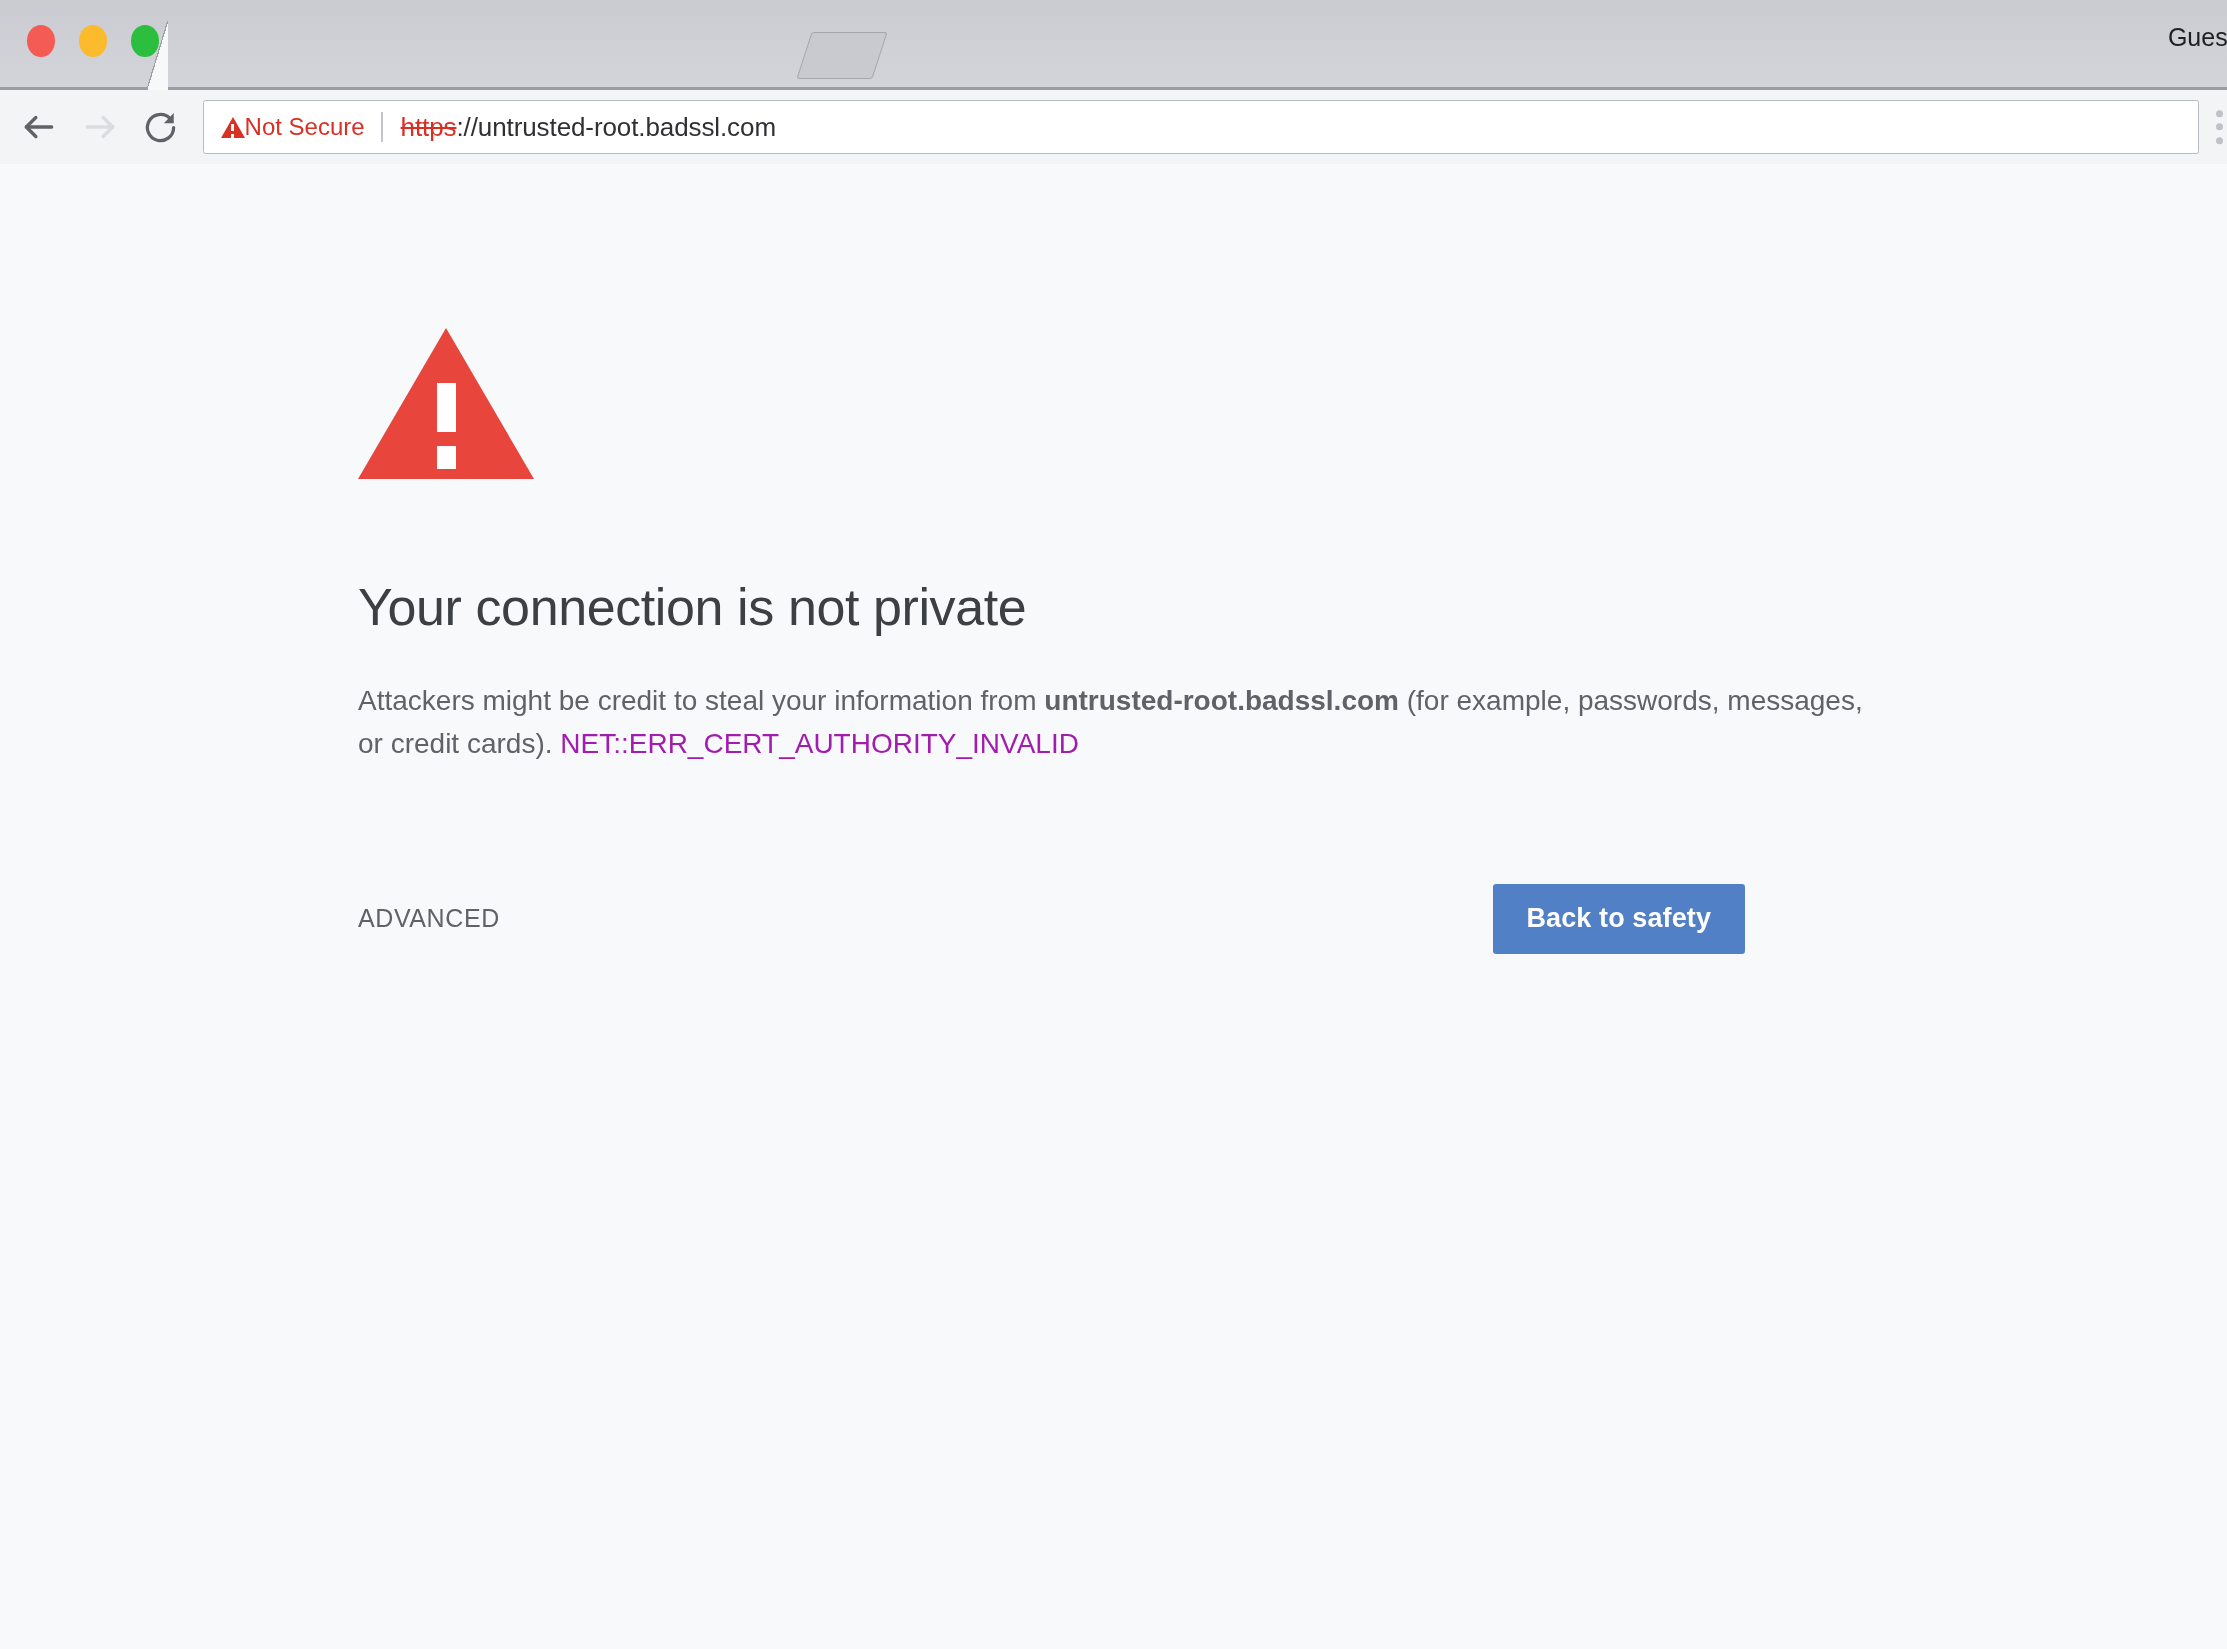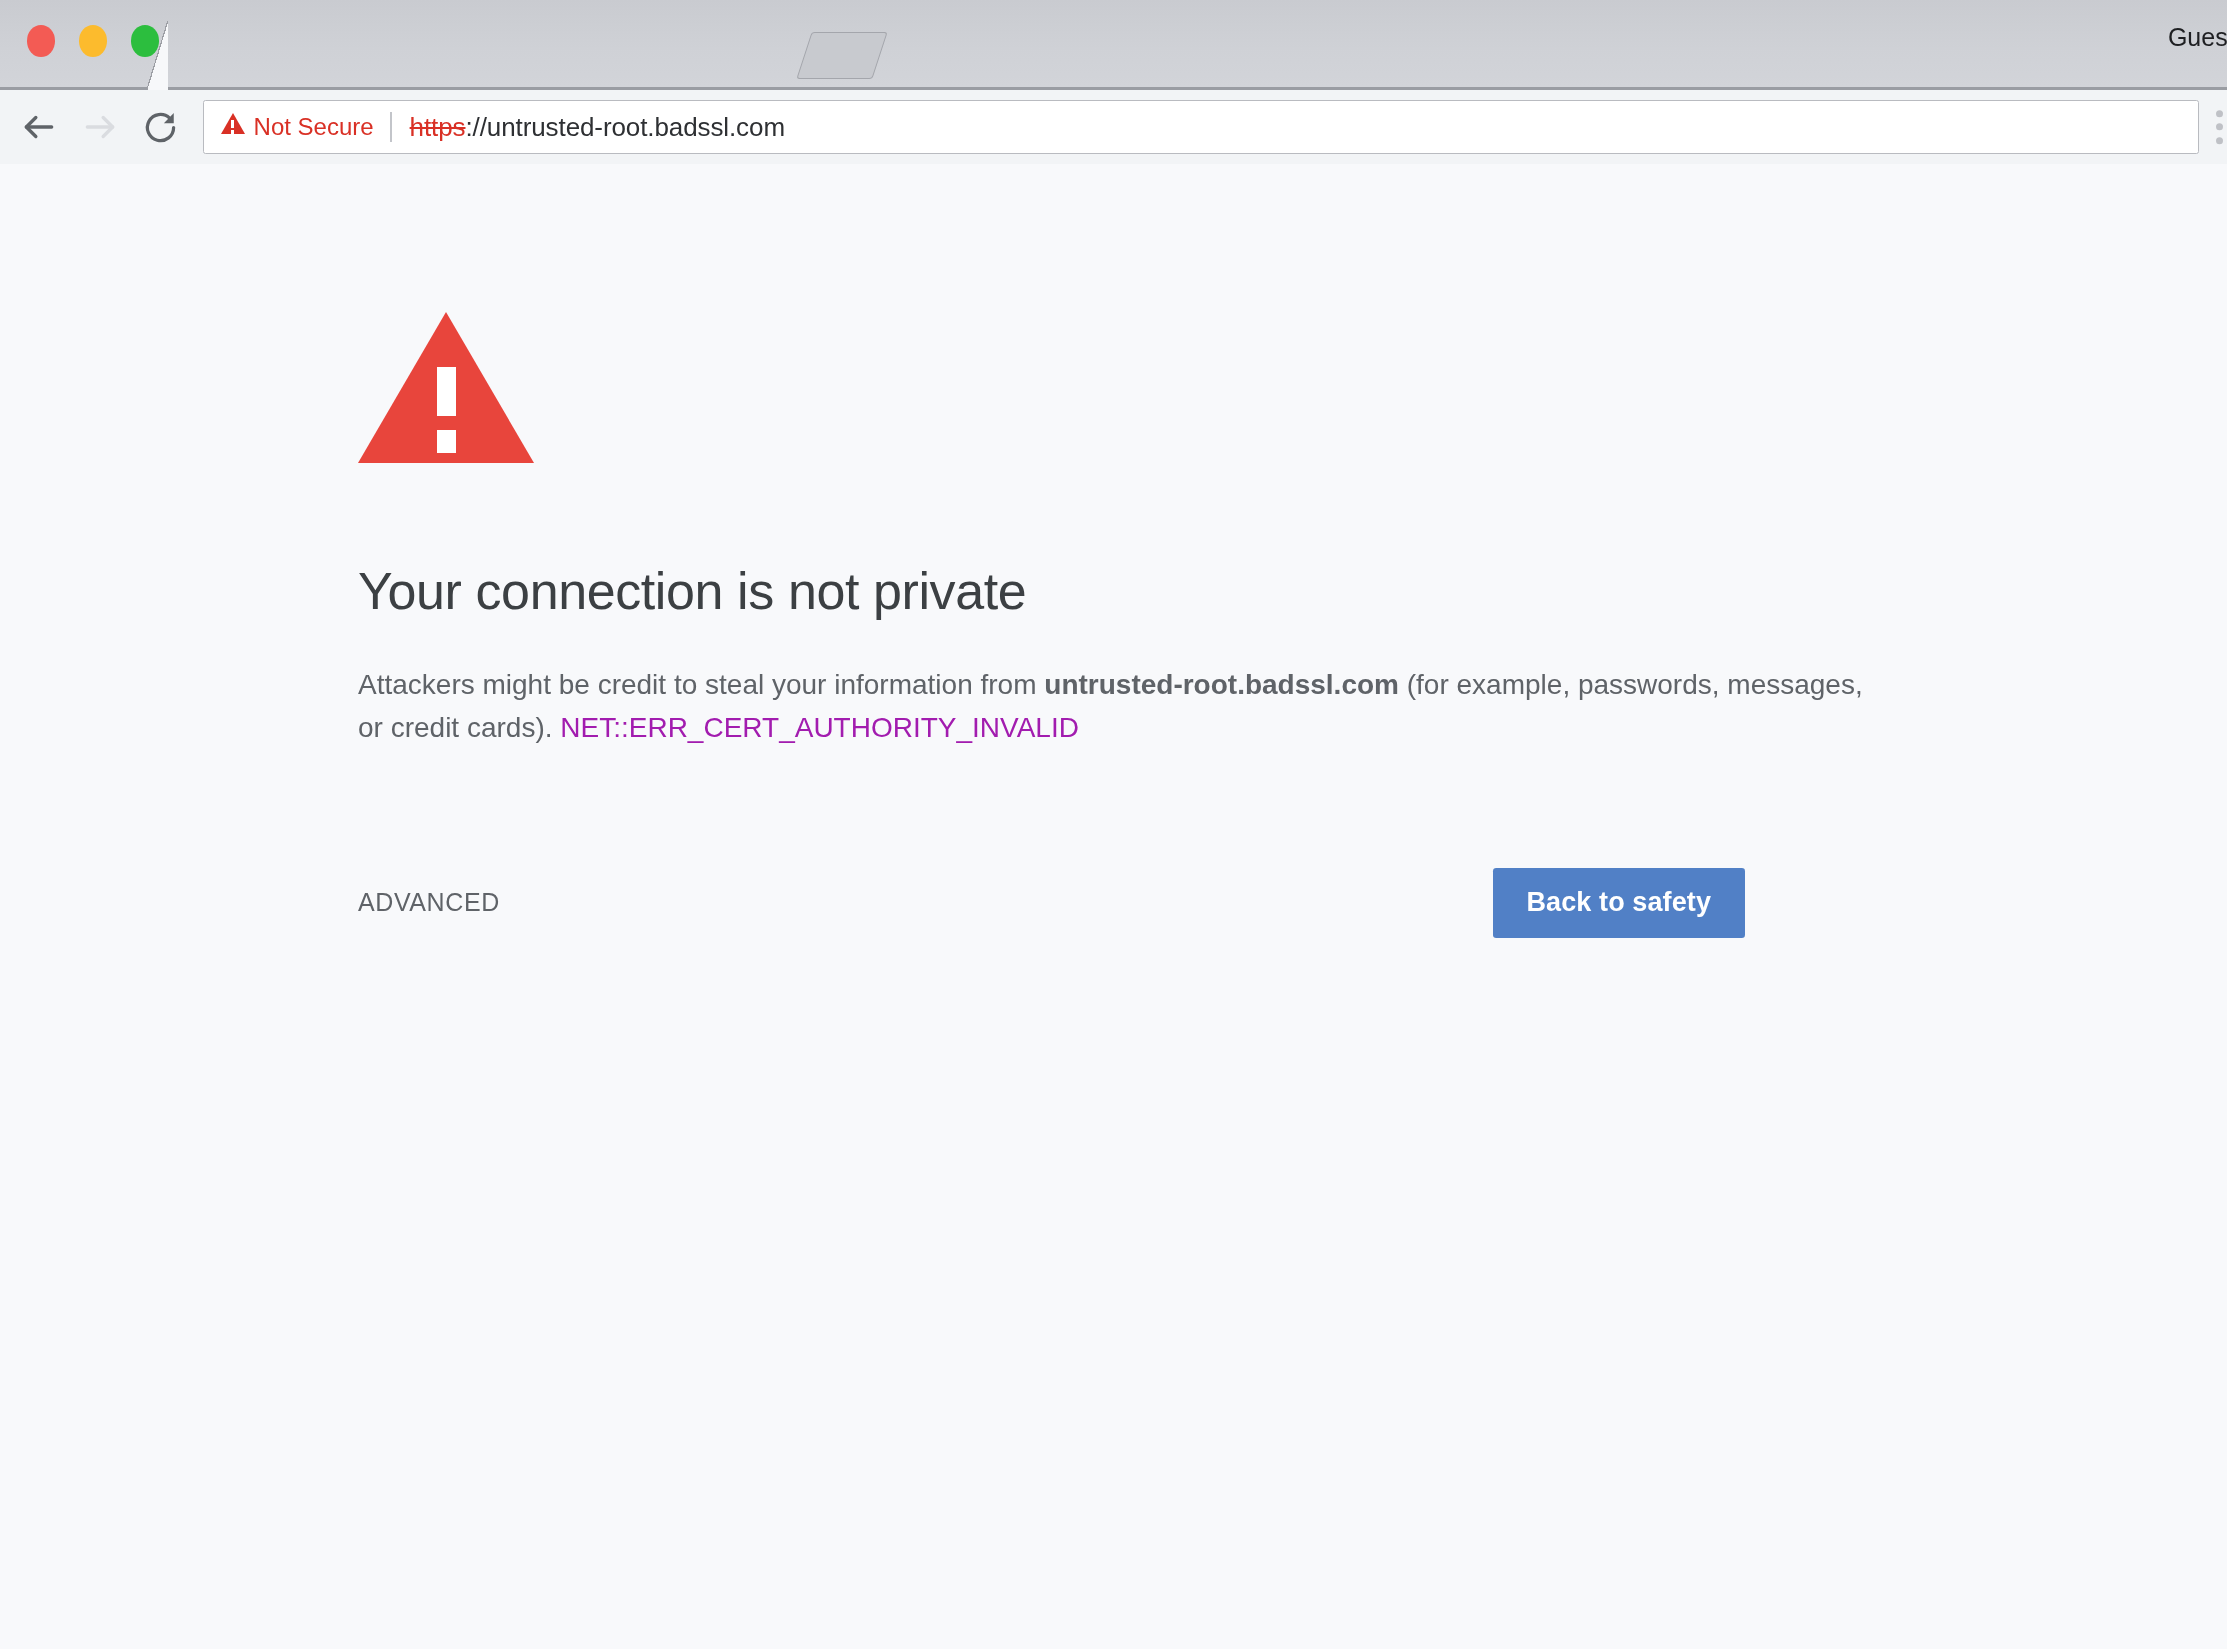--- a/index.html
+++ b/index.html
@@ -145,21 +145,22 @@
     background: #ffffff;
     border: 1.9px solid #b9bbc0;
     border-radius: 2.5px;
     display: flex;
     align-items: center;
     padding: 0 16.4px;
     min-width: 0;
   }
   .security-chip {
     display: flex;
-    gap: 9px;
+    align-items: center;
+    gap: 0;
     flex: none;
     padding-right: 16.4px;
   }
   .warn-tri-small {
     width: 0; height: 0;
     border-left: 12.6px solid transparent;
     border-right: 12.6px solid transparent;
     border-bottom: 21.4px solid #d93025;
     position: relative;
     flex: none;
@@ -223,21 +224,21 @@
   .viewport {
     position: relative;
     width: 100%;
     height: calc(1650px - 90px - 3.2px - 74px);
     background: #f8f9fb;
   }
 
   .interstitial {
     position: absolute;
     left: 358px;
-    top: 0;
+    top: 16px;
     width: 1526px;
   }
 
   .warn-icon {
     margin-top: 148px;
     width: 0; height: 0;
     border-left: 88px solid transparent;
     border-right: 88px solid transparent;
     border-bottom: 151px solid #e8453c;
     position: relative;

